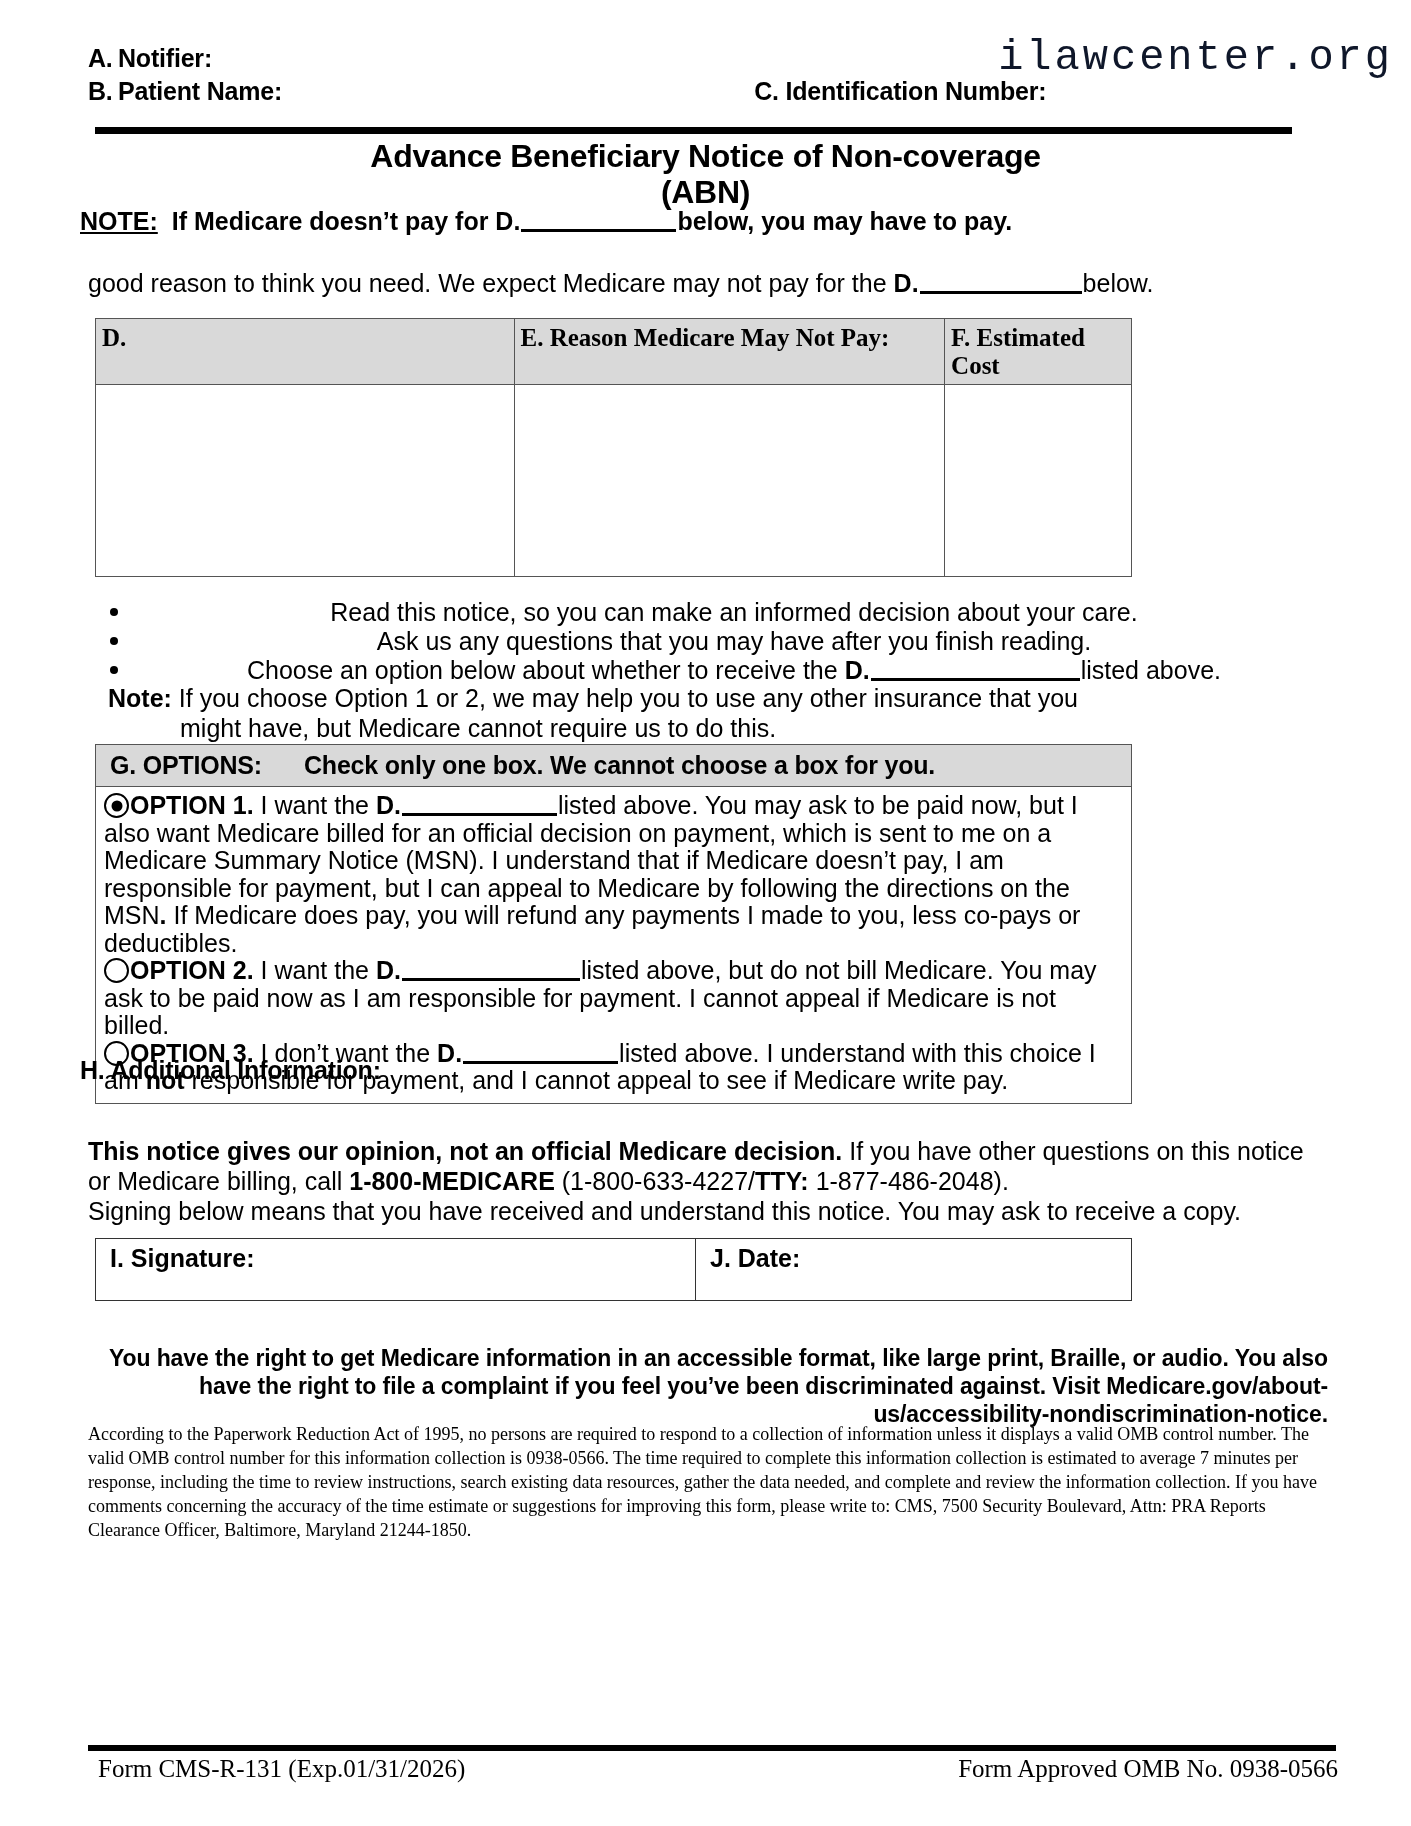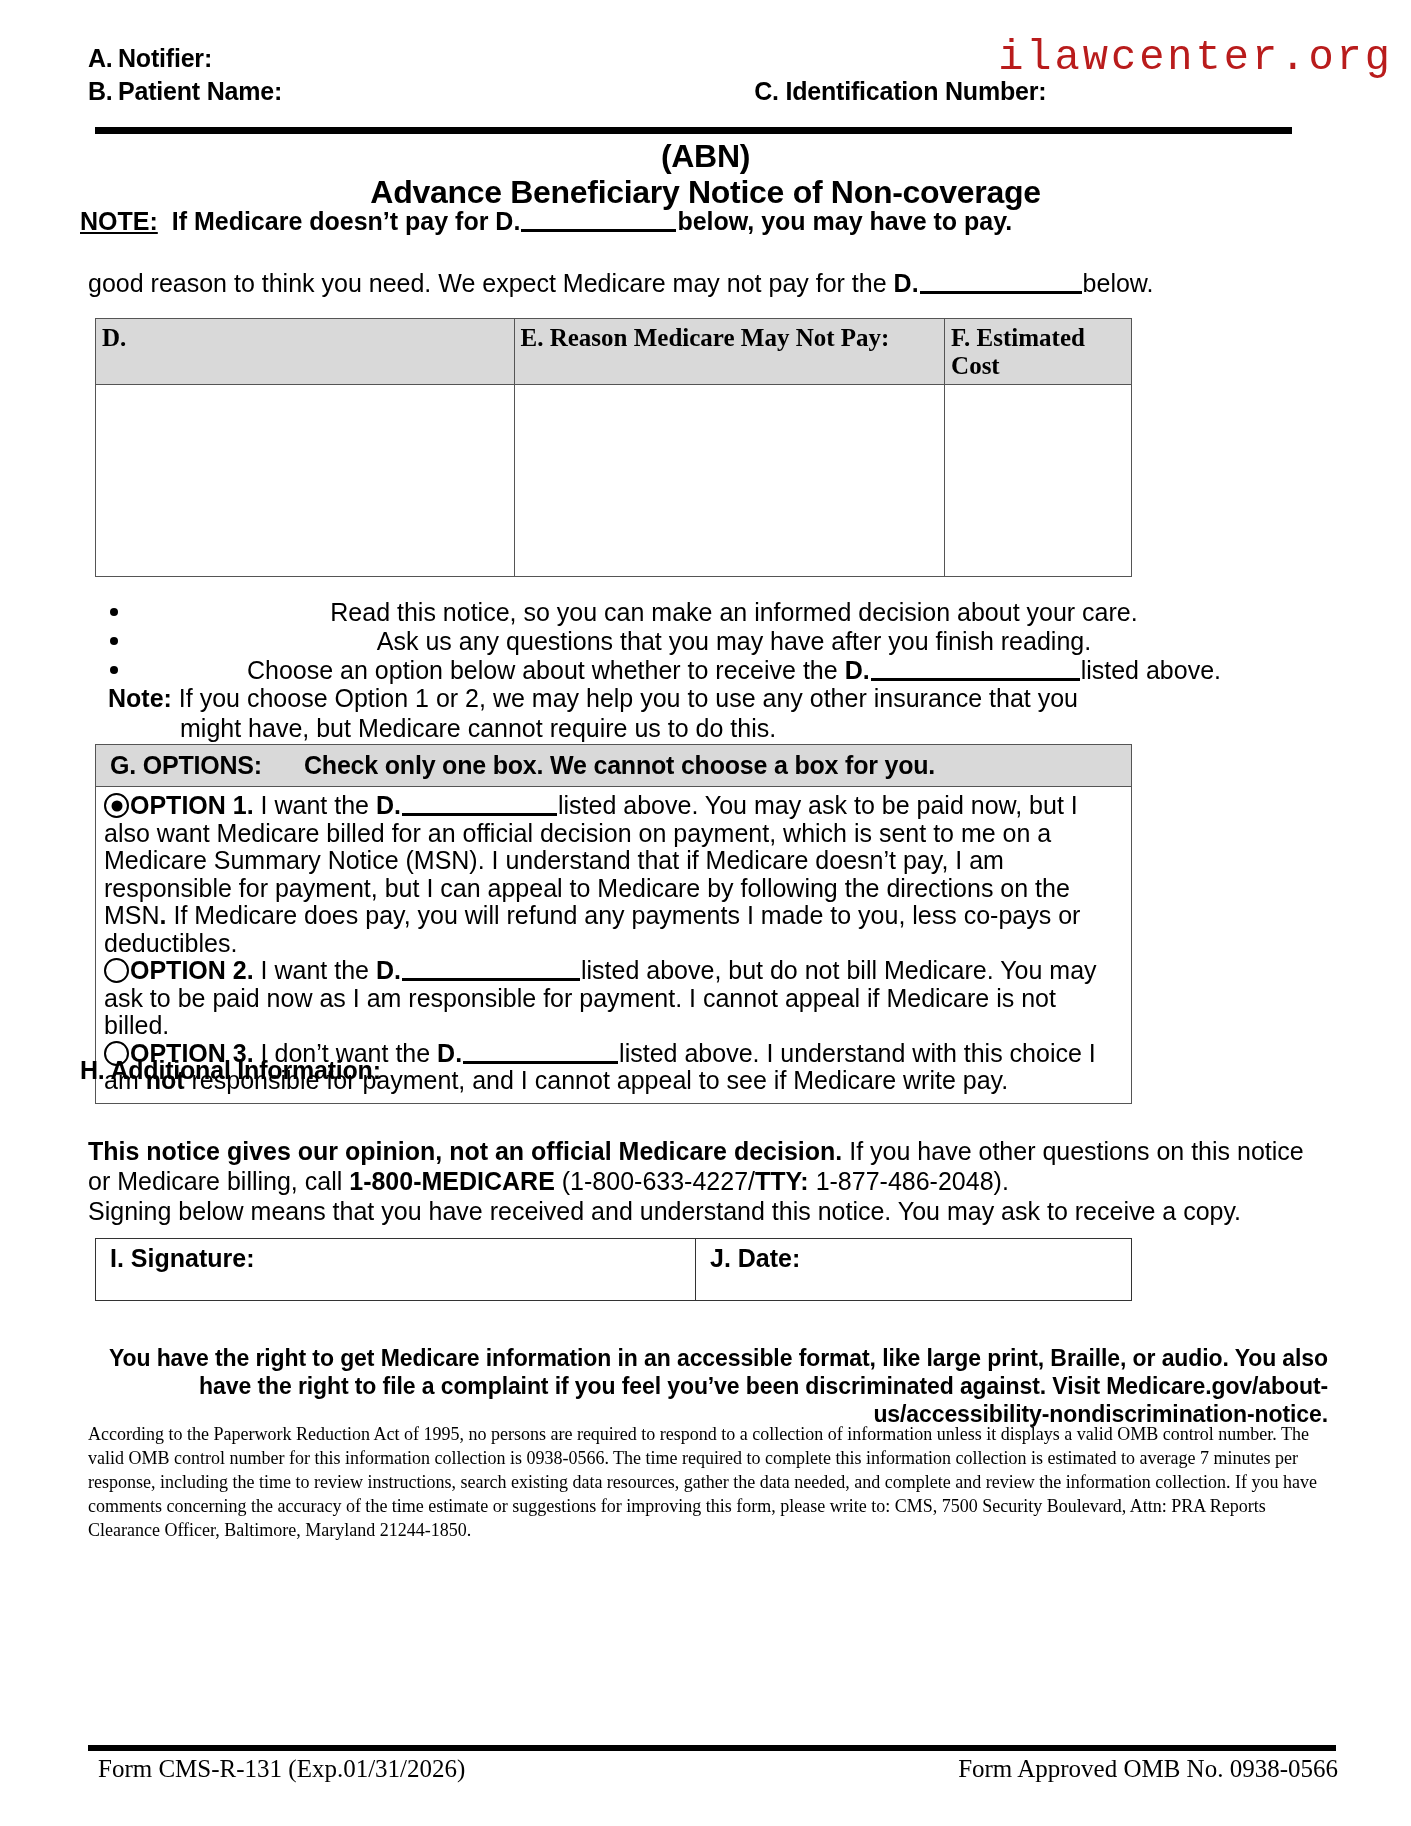--- a/index.html
+++ b/index.html
@@ -36,21 +36,21 @@
   }
   .hdr-a { width: 30px; }
   .hdr-c { margin-left: 472px; }
   .watermark {
     position: absolute;
     right: 18px;
     top: 34px;
     font-family: "Liberation Mono", "DejaVu Sans Mono", monospace;
     font-size: 42px;
     letter-spacing: 3px;
-    color: #b91c1c;
+    color: #0f172a;
     white-space: nowrap;
   }
 
   .rule-thick {
     position: absolute;
     left: 95px;
     top: 127px;
     width: 1197px;
     height: 7px;
     background: #000;
@@ -289,22 +289,22 @@
       <span class="hdr-a">B.</span>
       <span>Patient Name:</span>
       <span class="hdr-c">C. Identification Number:</span>
     </div>
   </div>
   <div class="watermark">ilawcenter.org</div>
 
   <div class="rule-thick"></div>
 
   <div class="title">
+    <div>Advance Beneficiary Notice of Non-coverage</div>
     <div>(ABN)</div>
-    <div>Advance Beneficiary Notice of Non-coverage</div>
   </div>
 
   <div class="note-line">
     <span class="u">NOTE:</span><span>&nbsp;&nbsp;</span><span>If Medicare doesn’t pay for D.</span><span class="blank" style="width:155px"></span><span>below, you may have to pay.</span>
   </div>
 
   <div class="para">
     <br>
     <span>good reason to think you need.  We expect Medicare may not pay for the</span>
     <b>D.</b><span class="blank" style="width:162px"></span><span>below.</span>

